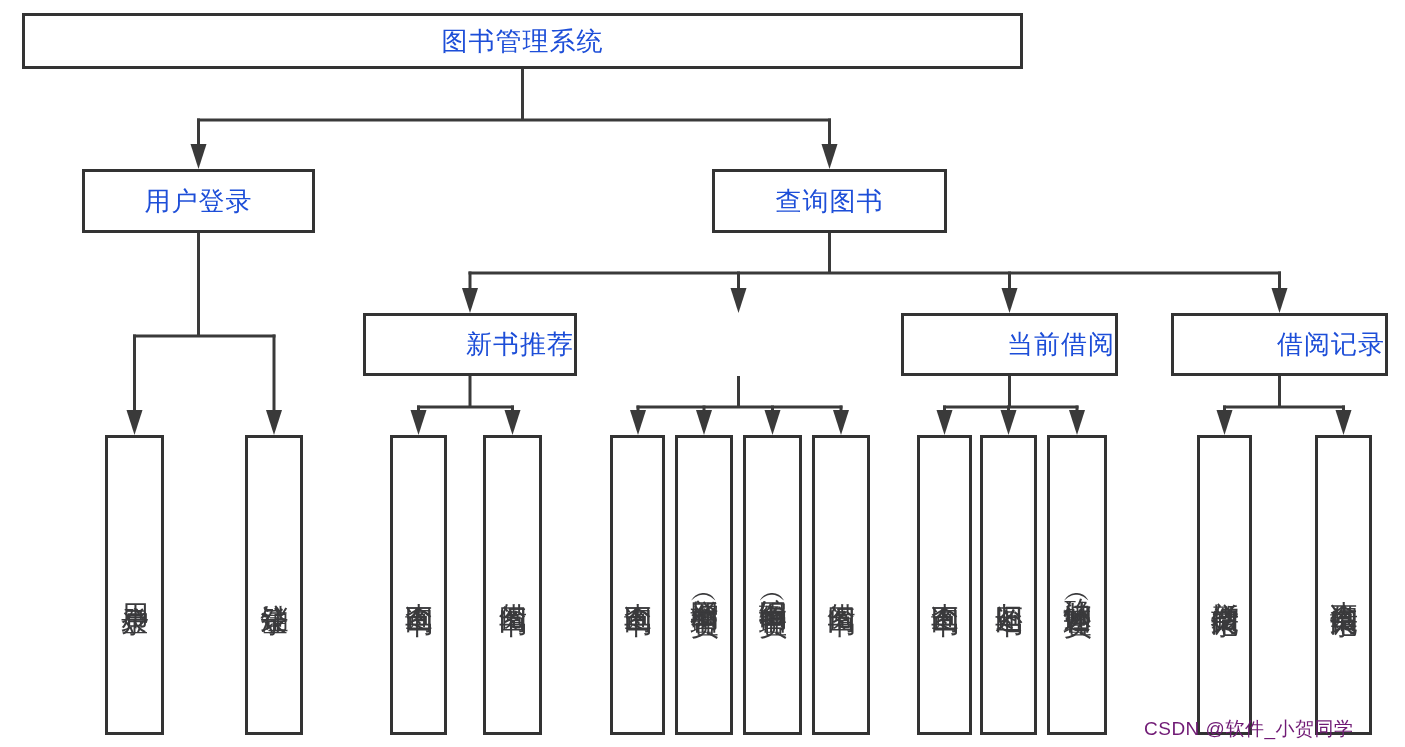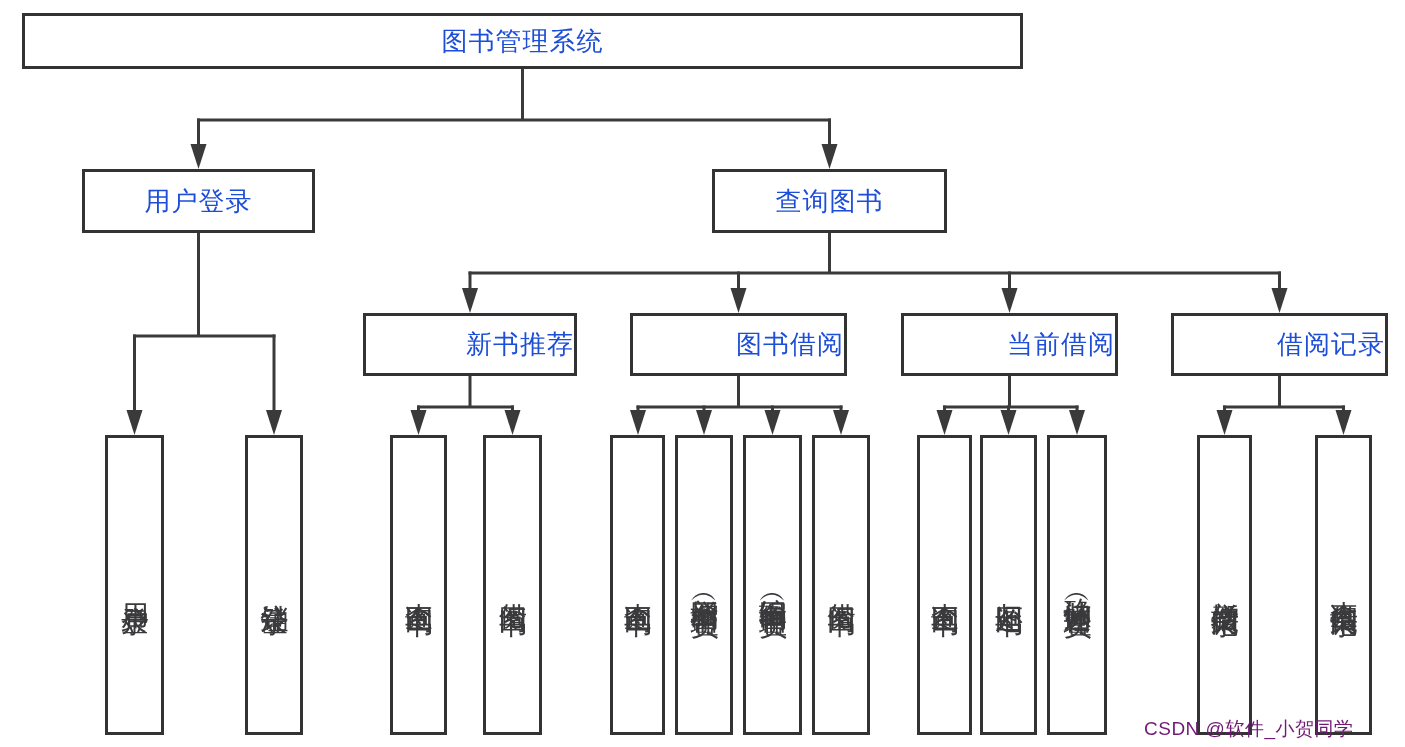--- a/index.html
+++ b/index.html
@@ -158,23 +158,20 @@
   <div class="box b-login">
     <span class="hlabel">用户登录</span>
   </div>
   <div class="box b-mgmt">
     <span class="hlabel">查询图书</span>
   </div>
 
   <div class="box cat c1">
     <span class="hlabel">新书推荐</span>
   </div>
-  <div class="box cat c2">
-    <span class="hlabel">图书借阅</span>
-  </div>
   <div class="box cat c4">
     <span class="hlabel">借阅记录</span>
   </div>
   <div class="box cat c3">
     <span class="hlabel">当前借阅</span>
   </div>
 
   <div class="box leaf l1">
     <span class="vtext">用户登录</span>
   </div>

